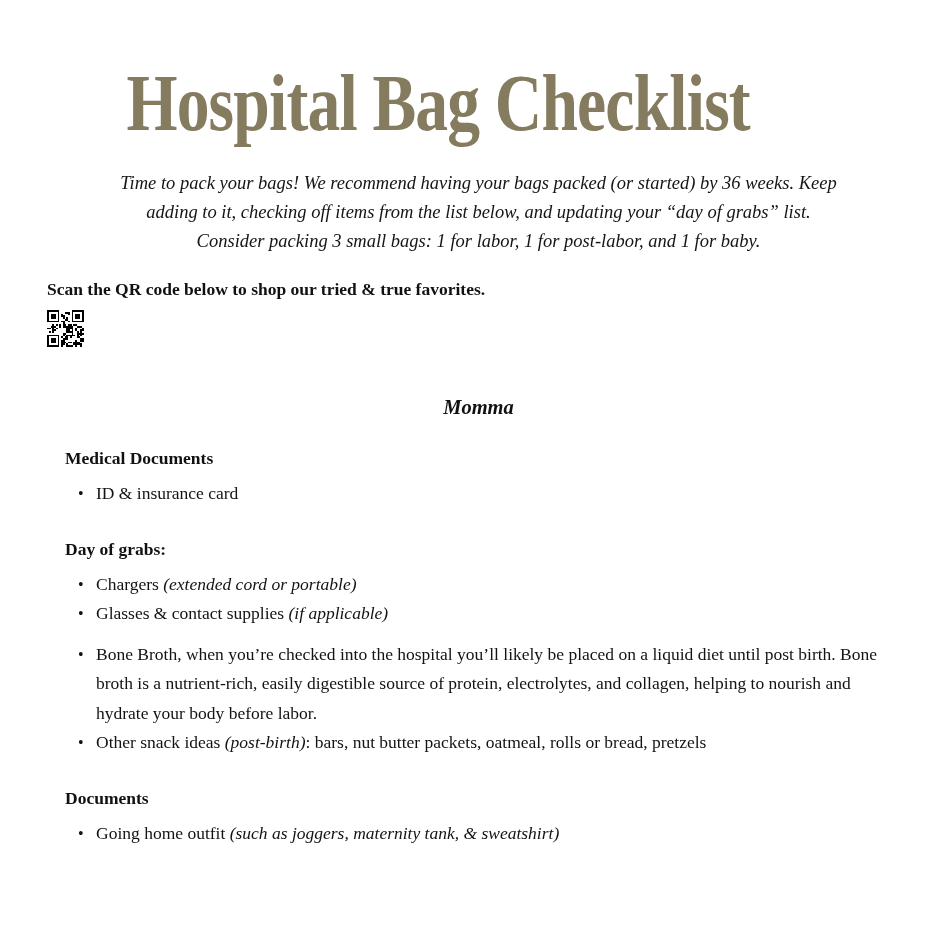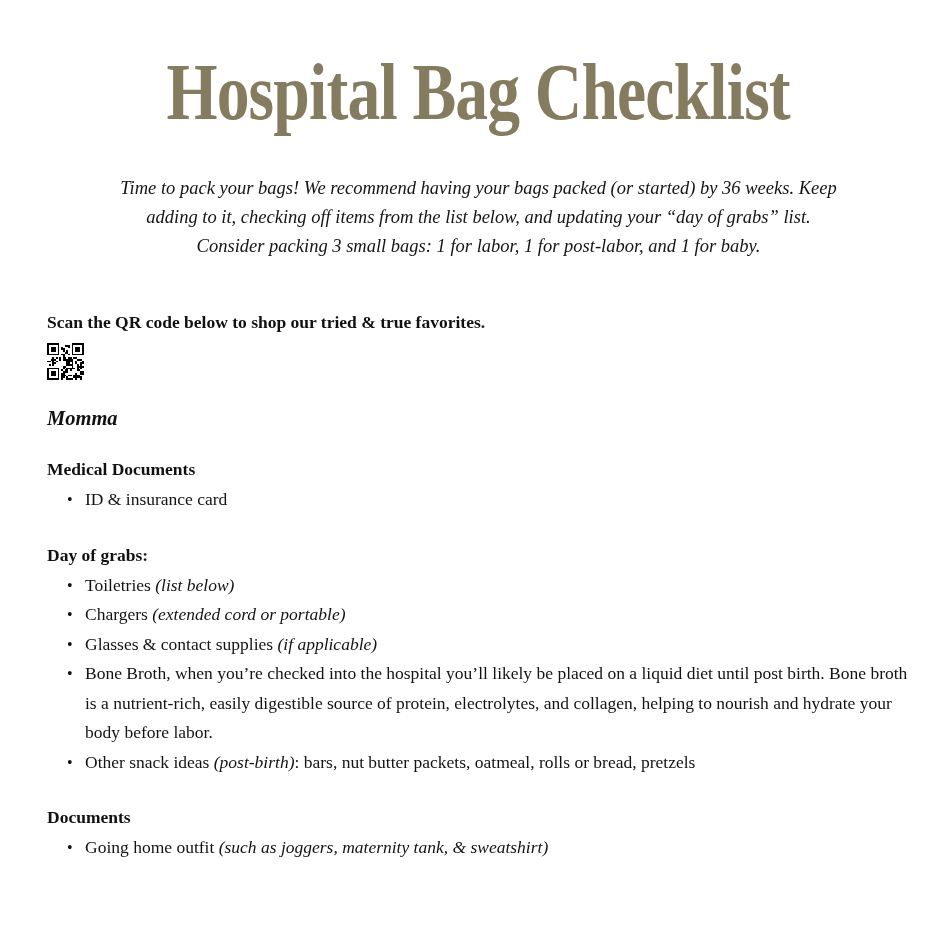--- a/index.html
+++ b/index.html
@@ -6,73 +6,74 @@
   body {
     width: 952px;
     height: 952px;
     background: #ffffff;
     color: #111111;
     font-family: "Liberation Serif", serif;
     overflow: hidden;
   }
   .page { padding: 50px 42px 0 47px; }
 
-  .title-wrap { text-align: center; margin: 0; }
+  .title-wrap { margin: 11px; }
   .title {
     display: inline-block;
     font-size: 80px;
     line-height: 1.05;
     font-weight: 700;
     transform: scaleX(0.82);
     transform-origin: center;
     letter-spacing: -1px;
     white-space: nowrap;
   }
 
   .intro {
-    margin-top: 40px;
+    margin-top: 24px;
     text-align: center;
     font-style: italic;
     font-size: 18.5px;
     line-height: 29px;
     color: #151515;
   }
 
   .qr-caption {
-    margin-top: 52px;
+    margin-top: 24px;
     font-weight: 700;
     font-size: 17.5px;
     line-height: 19px;
   }
 
   .qr {
     margin-top: 11px;
     width: 37px;
     height: 37px;
     display: block;
   }
 
   .momma {
-    margin-top: 27px;
+    margin-top: 49px;
+    text-align: center;
     font-weight: 700;
     font-style: italic;
     font-size: 20.5px;
     line-height: 22px;
   }
 
   .section-heading {
     font-size: 17.5px;
     font-weight: 700;
-    margin: 30px 0 6px 0;
+    margin: 30px 0 6px 18px;
     line-height: 20px;
   }
   .section:first-of-type .section-heading { margin-top: 13px; }
 
   ul.checklist {
-    margin: 0;
+    margin: 11px;
     padding: 0 0 0 38px;
     list-style: none;
   }
   ul.checklist li {
     position: relative;
     font-size: 17.5px;
     line-height: 29.5px;
     color: #131313;
   }
   ul.checklist li::before {
@@ -233,21 +234,20 @@
   <div class="section">
     <div class="section-heading">Medical Documents</div>
     <ul class="checklist">
       <li><span>ID &amp; insurance card</span></li>
     </ul>
   </div>
 
   <div class="section">
     <div class="section-heading">Day of grabs:</div>
     <ul class="checklist">
-      <li><span>Toiletries </span><span class="note">(list below)</span></li>
       <li><span>Chargers </span><span class="note">(extended cord or portable)</span></li>
       <li><span>Glasses &amp; contact supplies </span><span class="note">(if applicable)</span></li>
     </ul>
   </div>
 
   <div class="section">
     <ul class="checklist">
       <li><span>Bone Broth, when you’re checked into the hospital you’ll likely be placed on a liquid diet until post birth. Bone broth is a nutrient-rich, easily digestible source of protein, electrolytes, and collagen, helping to nourish and hydrate your body before labor.</span></li>
       <li><span>Other snack ideas </span><span class="note">(post-birth)</span><span>: bars, nut butter packets, oatmeal, rolls or bread, pretzels</span></li>
     </ul>

